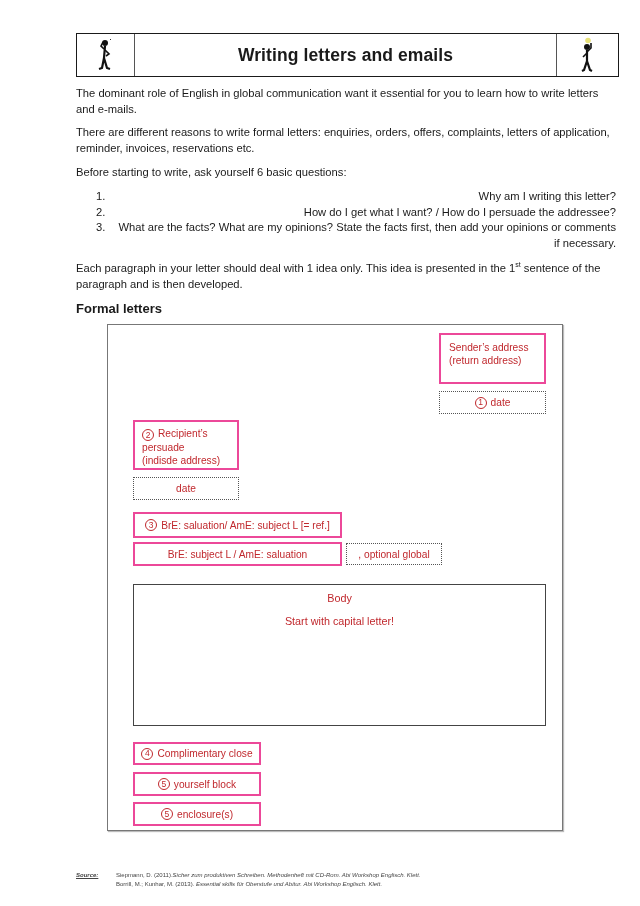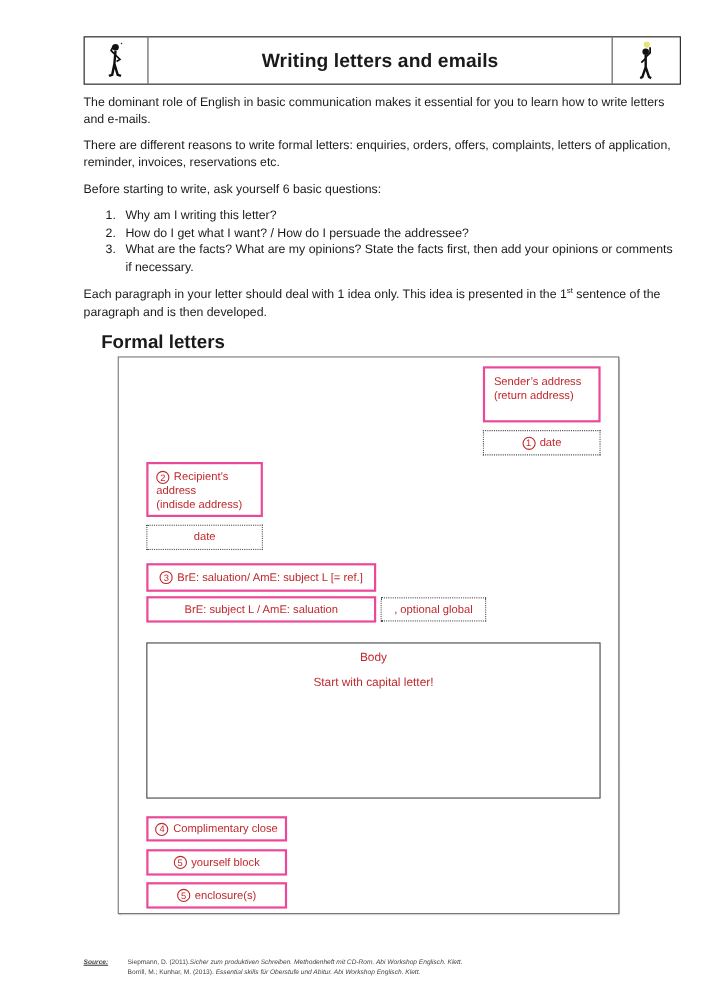--- a/index.html
+++ b/index.html
@@ -15,23 +15,23 @@
     .header .icon-cell.right { border-left: 1px solid #555; width: 62px; }
     .header .title-cell { flex: 1; display: flex; align-items: center; justify-content: center;
       font-size: 17.5px; font-weight: bold; letter-spacing: 0.1px; }
 
     .text { position: absolute; left: 76px; width: 540px; font-size: 11.2px; line-height: 15.5px; }
     .text sup { font-size: 7px; vertical-align: super; line-height: 0; }
 
     .qlist { position: absolute; left: 96px; width: 520px; font-size: 11.2px; line-height: 15.5px; }
     .qlist .qitem { display: flex; }
     .qlist .qnum { width: 18px; flex: none; }
-    .qlist .qtext { flex: 1; }
+    .qlist .qtext { flex: 1; text-align: right; }
 
-    .section-heading { position: absolute; left: 76px; top: 301px; font-size: 17px; font-weight: bold; margin-left: 16px; }
+    .section-heading { position: absolute; left: 76px; top: 301px; font-size: 13px; font-weight: bold; }
 
     .letter-outline {
       position: absolute; left: 107px; top: 324px; width: 456px; height: 507px;
       border: 1px solid #777;
       box-shadow: 1px 1px 1px #bbb;
     }
 
     .box {
       position: absolute; color: #c0282d; font-size: 10.2px; line-height: 13px;
       border: 2px solid #ec4899; background: #fff;
@@ -69,21 +69,21 @@
   <div class="icon-cell right">
     <svg width="20" height="36" viewBox="0 0 20 36">
       <circle cx="10" cy="3.5" r="2.8" fill="#e8e27a"></circle>
       <circle cx="9" cy="10" r="3" fill="#111"></circle>
       <path d="M9 13 L9 24 L6 33 L4 34 M9 24 L12 33 L14 34" stroke="#111" stroke-width="2.2" fill="none"></path>
       <path d="M9 15 L13 11 L13 6 M9 16 L5 20" stroke="#111" stroke-width="1.6" fill="none"></path>
     </svg>
   </div>
 </div>
 
-<p class="text" style="top:86px;">The dominant role of English in basic communication makes it essential for you to learn how to write letters and e-mails.</p>
+<p class="text" style="top:86px;">The dominant role of English in global communication want it essential for you to learn how to write letters and e-mails.</p>
 <p class="text" style="top:125px;">There are different reasons to write formal letters: enquiries, orders, offers, complaints, letters of application, reminder, invoices, reservations etc.</p>
 <p class="text" style="top:165px;">Before starting to write, ask yourself 6 basic questions:</p>
 
 <div class="qlist" style="top:189px;">
   <div class="qitem">
     <span class="qnum">1.</span>
     <span class="qtext">Why am I writing this letter?</span>
   </div>
   <div class="qitem">
     <span class="qnum">2.</span>
@@ -106,21 +106,21 @@
   <div>(return address)</div>
 </div>
 
 <div class="box dotted center" style="left:439px; top:391px; width:107px; height:23px;">
   <span class="circ">1</span>
   <span>date</span>
 </div>
 
 <div class="box" style="left:133px; top:420px; width:106px; height:50px; padding:5px 7px 3px 7px;">
   <div><span class="circ">2</span><span>Recipient’s</span></div>
-  <div>address</div>
+  <div>persuade</div>
   <div>(indisde address)</div>
 </div>
 
 <div class="box dotted center" style="left:133px; top:477px; width:106px; height:23px;">
   <span>date</span>
 </div>
 
 <div class="box center" style="left:133px; top:512px; width:209px; height:26px;">
   <span class="circ">3</span>
   <span>BrE: saluation/ AmE: subject L [= ref.]</span>

